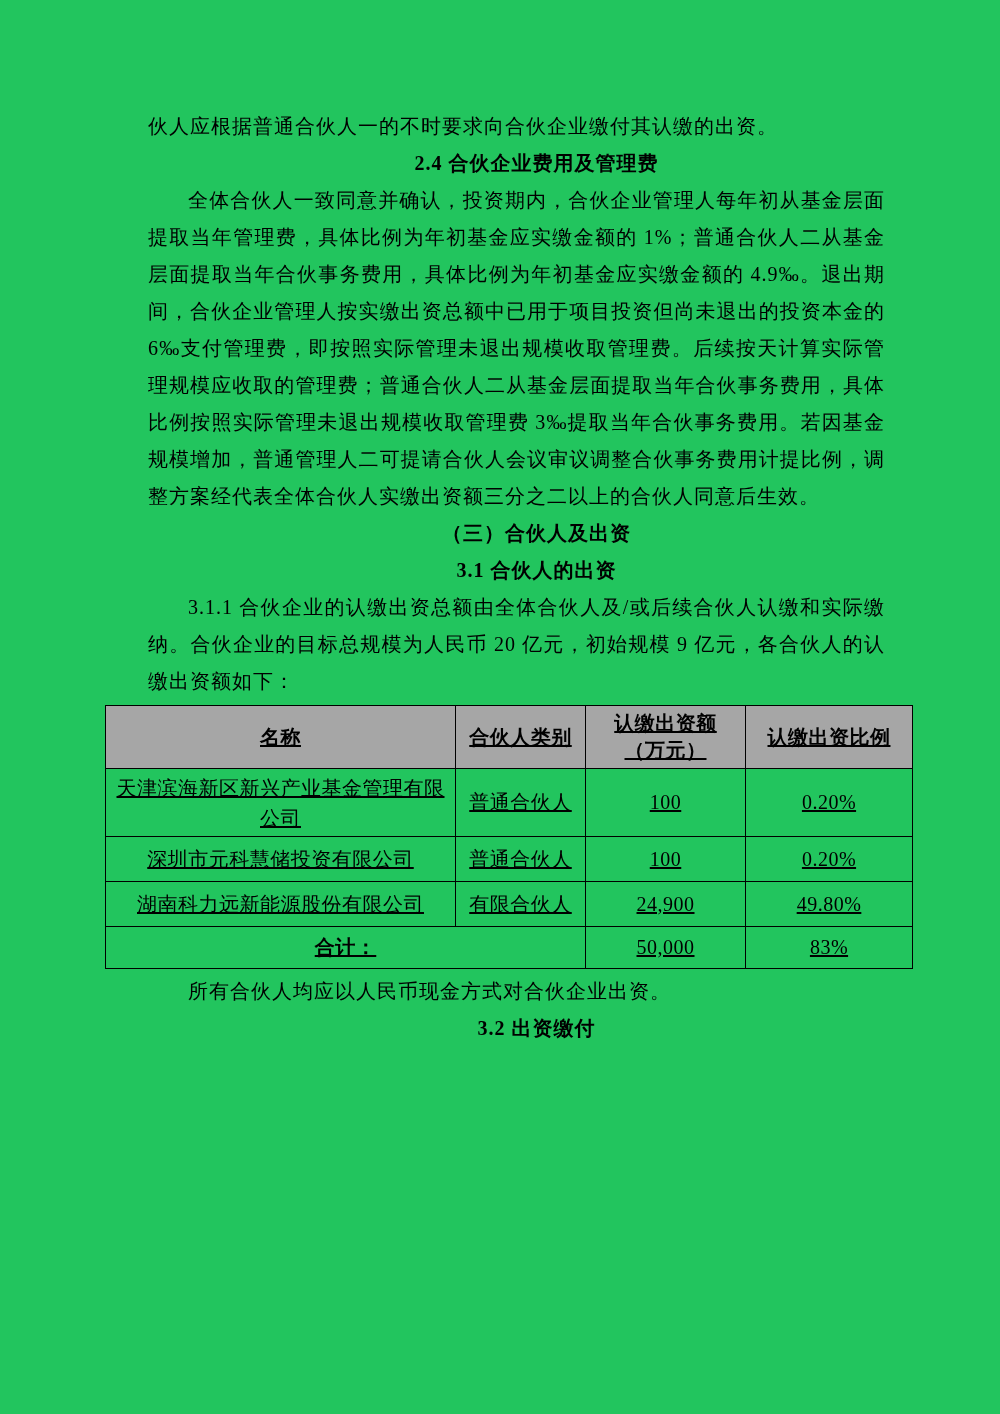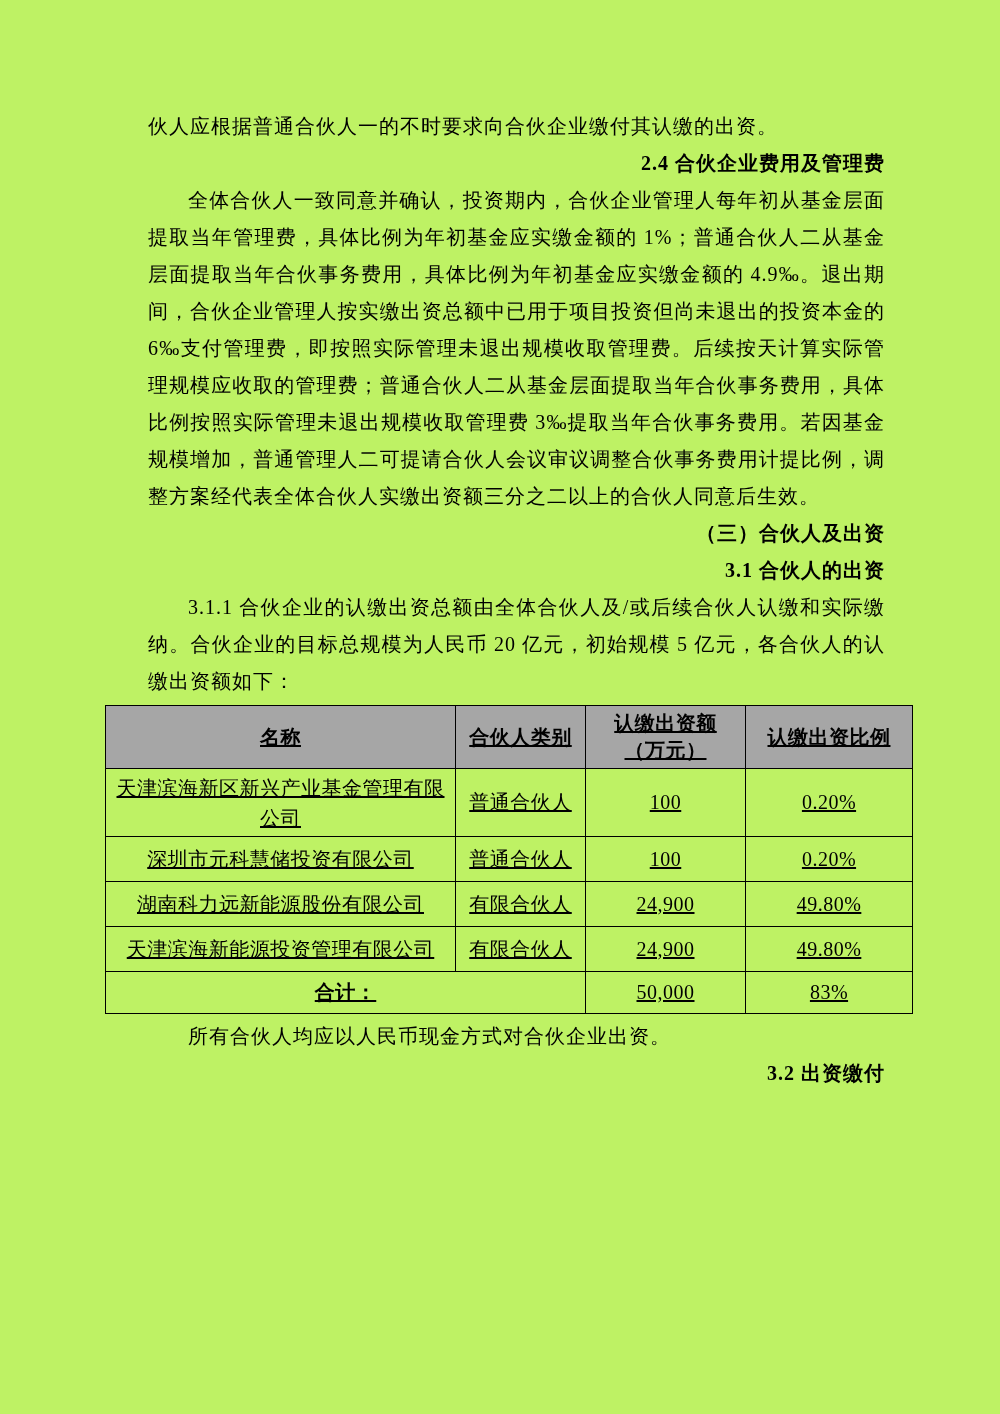--- a/index.html
+++ b/index.html
@@ -1,20 +1,20 @@
 <!DOCTYPE html>
 <html><head>
 <meta charset="utf-8">
 <style>
   html,body { margin:0; padding:0; background:#e8e8e8; }
   .page {
     position:relative;
     width:1000px; height:1414px;
     margin:0 auto;
-    background:#bef264;
+    background:#22c55e;
     font-family:"Liberation Serif","DejaVu Serif",serif;
     color:#000;
     overflow:hidden;
   }
   .content {
     position:absolute;
     left:105px; top:108px;
     width:807px;
     font-size:20px;
     line-height:37px;
@@ -22,21 +22,21 @@
     text-justify:inter-character;
   }
   .content p {
     margin:0 27px 0 43px;
     letter-spacing:1px;
   }
   p.indent { text-indent:2em; }
   p.heading {
     font-weight:bold;
     text-indent:2em;
-    text-align:right;
+    text-align:center;
     letter-spacing:1px;
   }
   table.contrib {
     width:807px;
     border-collapse:collapse;
     margin:5px 0 4px 0;
     table-layout:fixed;
     font-size:20px;
     text-decoration:underline;
   }
@@ -75,21 +75,21 @@
 
 
     <p class="heading">2.4 合伙企业费用及管理费</p>
 
     <p class="indent">全体合伙人一致同意并确认，投资期内，合伙企业管理人每年初从基金层面提取当年管理费，具体比例为年初基金应实缴金额的 1%；普通合伙人二从基金层面提取当年合伙事务费用，具体比例为年初基金应实缴金额的 4.9‰。退出期间，合伙企业管理人按实缴出资总额中已用于项目投资但尚未退出的投资本金的 6‰支付管理费，即按照实际管理未退出规模收取管理费。后续按天计算实际管理规模应收取的管理费；普通合伙人二从基金层面提取当年合伙事务费用，具体比例按照实际管理未退出规模收取管理费 3‰提取当年合伙事务费用。若因基金规模增加，普通管理人二可提请合伙人会议审议调整合伙事务费用计提比例，调整方案经代表全体合伙人实缴出资额三分之二以上的合伙人同意后生效。</p>
 
     <p class="heading">（三）合伙人及出资</p>
 
     <p class="heading">3.1 合伙人的出资</p>
 
-    <p class="indent">3.1.1 合伙企业的认缴出资总额由全体合伙人及/或后续合伙人认缴和实际缴纳。合伙企业的目标总规模为人民币 20 亿元，初始规模 5 亿元，各合伙人的认缴出资额如下：</p>
+    <p class="indent">3.1.1 合伙企业的认缴出资总额由全体合伙人及/或后续合伙人认缴和实际缴纳。合伙企业的目标总规模为人民币 20 亿元，初始规模 9 亿元，各合伙人的认缴出资额如下：</p>
 
     <table class="contrib">
       <colgroup>
         <col class="c-name">
           <col class="c-type">
           <col class="c-amount">
           <col class="c-ratio">
       </colgroup>
       <thead>
         <tr>
@@ -112,26 +112,20 @@
           <td>普通合伙人</td>
           <td>100</td>
           <td>0.20%</td>
         </tr>
         <tr class="r-norm">
           <td class="name-center">湖南科力远新能源股份有限公司</td>
           <td>有限合伙人</td>
           <td>24,900</td>
           <td>49.80%</td>
         </tr>
-        <tr class="r-norm">
-          <td class="name-center">天津滨海新能源投资管理有限公司</td>
-          <td>有限合伙人</td>
-          <td>24,900</td>
-          <td>49.80%</td>
-        </tr>
         <tr class="r-total">
           <td colspan="2" class="total-label">合计：</td>
           <td>50,000</td>
           <td>83%</td>
         </tr>
       </tbody>
     </table>
 
     <p class="indent">所有合伙人均应以人民币现金方式对合伙企业出资。</p>
 

